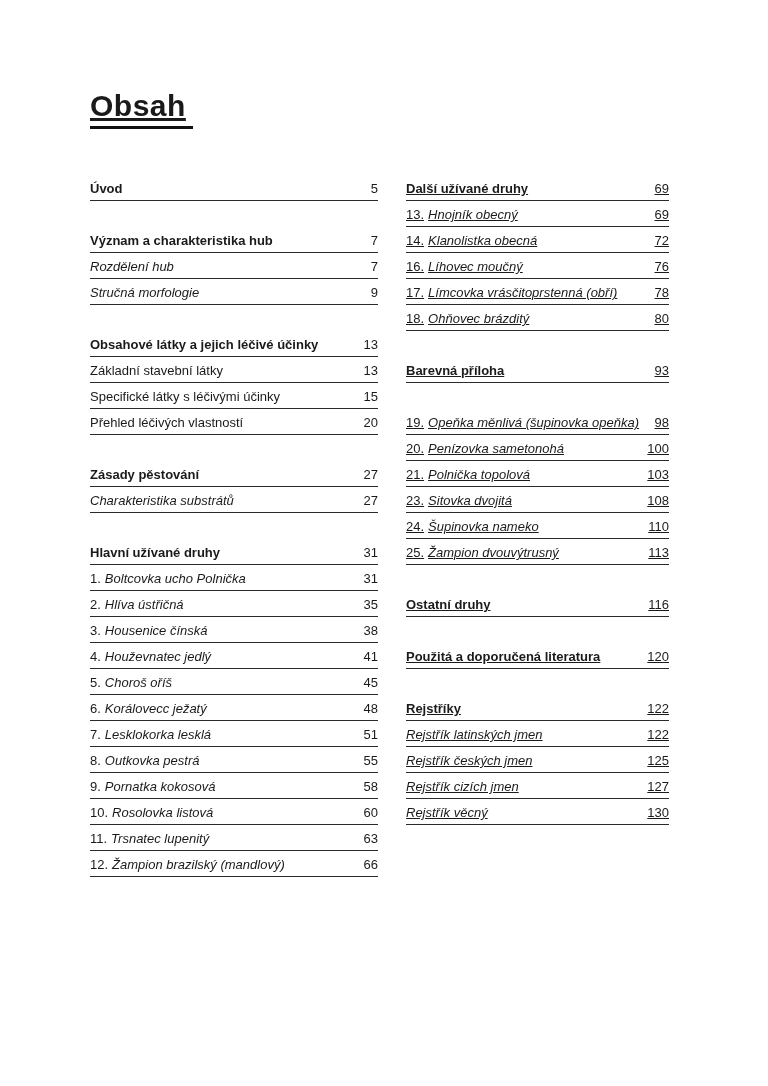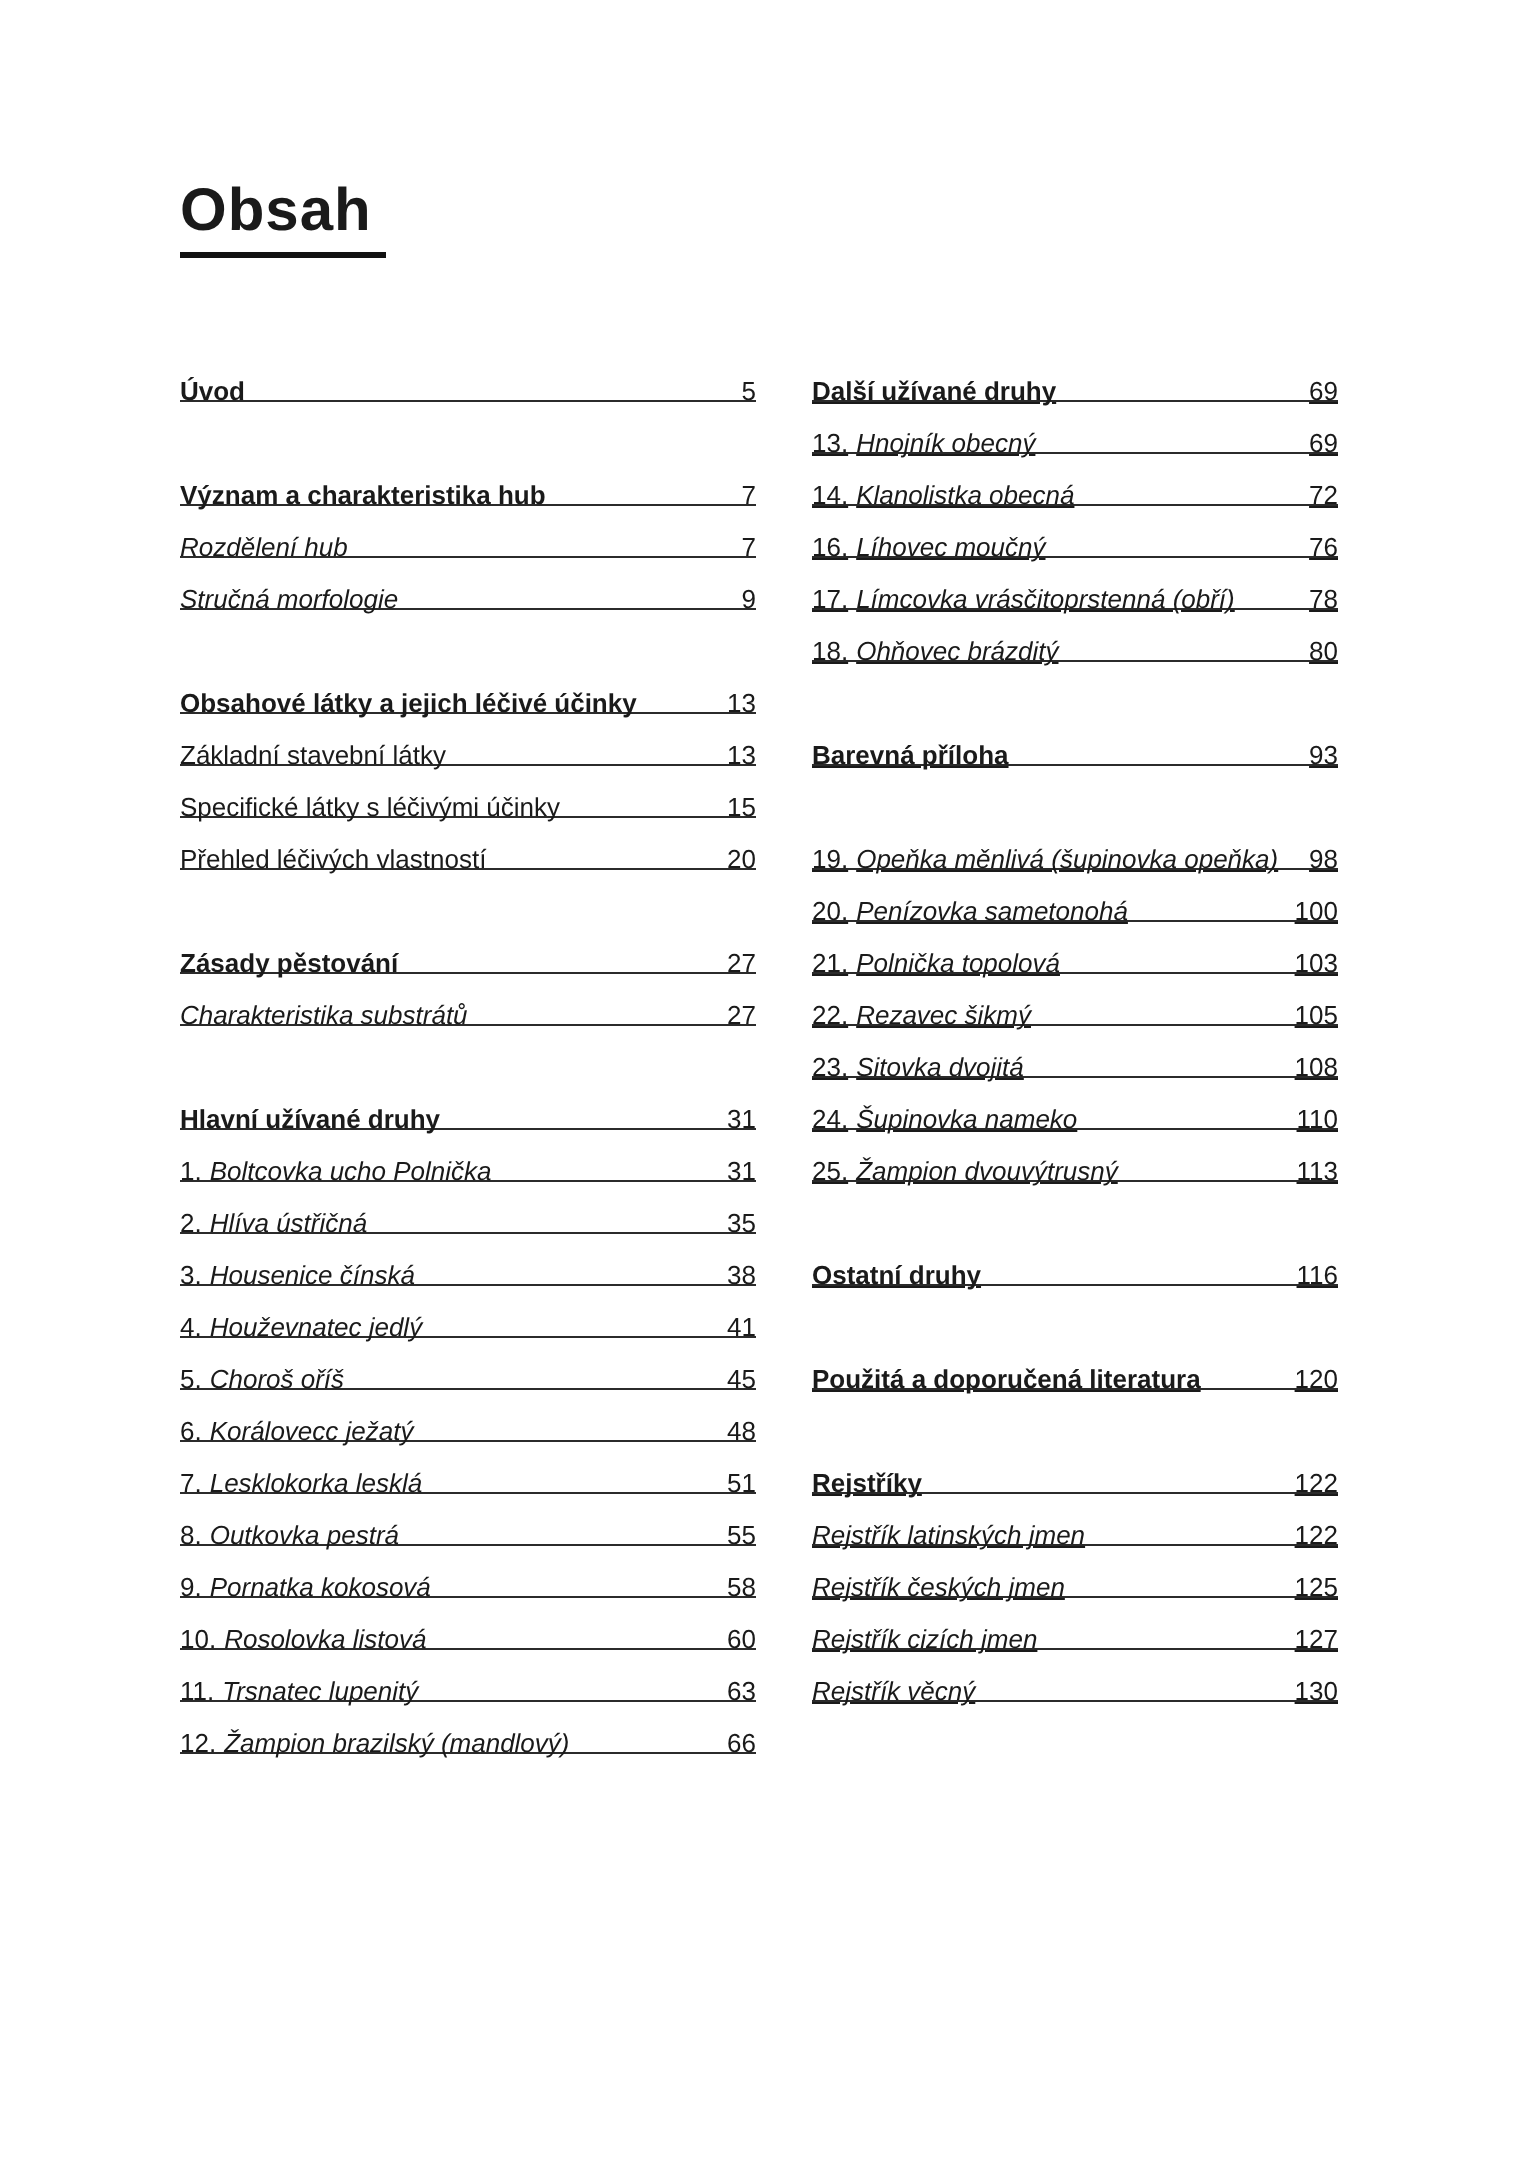--- a/index.html
+++ b/index.html
@@ -25,40 +25,41 @@
     left: 90px;
     top: 91px;
     margin: 0;
     font-size: 30px;
     font-weight: 700;
     line-height: 1;
     letter-spacing: 0.5px;
     border-bottom: 3px solid #111;
     padding: 0 7px 5px 0;
     display: inline-block;
+    text-decoration: underline;
   }
   .columns {
     position: absolute;
     top: 175px;
     left: 0;
     width: 768px;
   }
   .col {
     position: absolute;
     top: 0;
   }
   .col-left  { left: 90px;  width: 288px; }
   .col-right { left: 406px; width: 263px; text-decoration: underline; }
   .row {
     box-sizing: border-box;
     height: 26px;
     border-bottom: 1.5px solid var(--line-color);
     display: flex;
     justify-content: space-between;
-    align-items: flex-end;
+    align-items: center;
   }
   .row.spacer {
     border-bottom: none;
   }
   .label, .page-num {
     font-size: 13px;
     line-height: 1.05;
     white-space: nowrap;
     margin-bottom: -3px; 
   }
@@ -237,24 +238,20 @@
   <div class="row species">
     <span class="label"><span class="prefix">20.</span><span class="name">Penízovka sametonohá</span></span>
     <span class="page-num">100</span>
   </div>
 
   <div class="row species">
     <span class="label"><span class="prefix">21.</span><span class="name">Polnička topolová</span></span>
     <span class="page-num">103</span>
   </div>
 
-  <div class="row species">
-    <span class="label"><span class="prefix">22.</span><span class="name">Rezavec šikmý</span></span>
-    <span class="page-num">105</span>
-  </div>
 
   <div class="row species">
     <span class="label"><span class="prefix">23.</span><span class="name">Sitovka dvojitá</span></span>
     <span class="page-num">108</span>
   </div>
 
   <div class="row species">
     <span class="label"><span class="prefix">24.</span><span class="name">Šupinovka nameko</span></span>
     <span class="page-num">110</span>
   </div>

